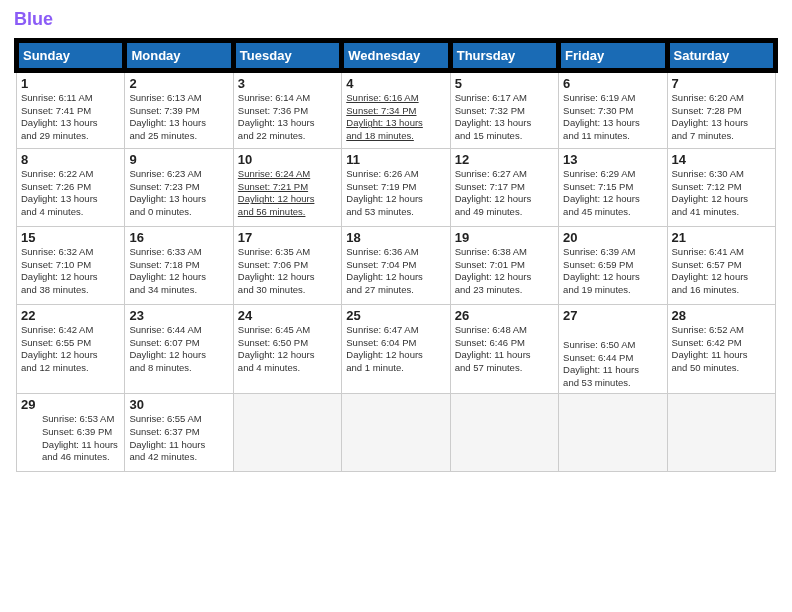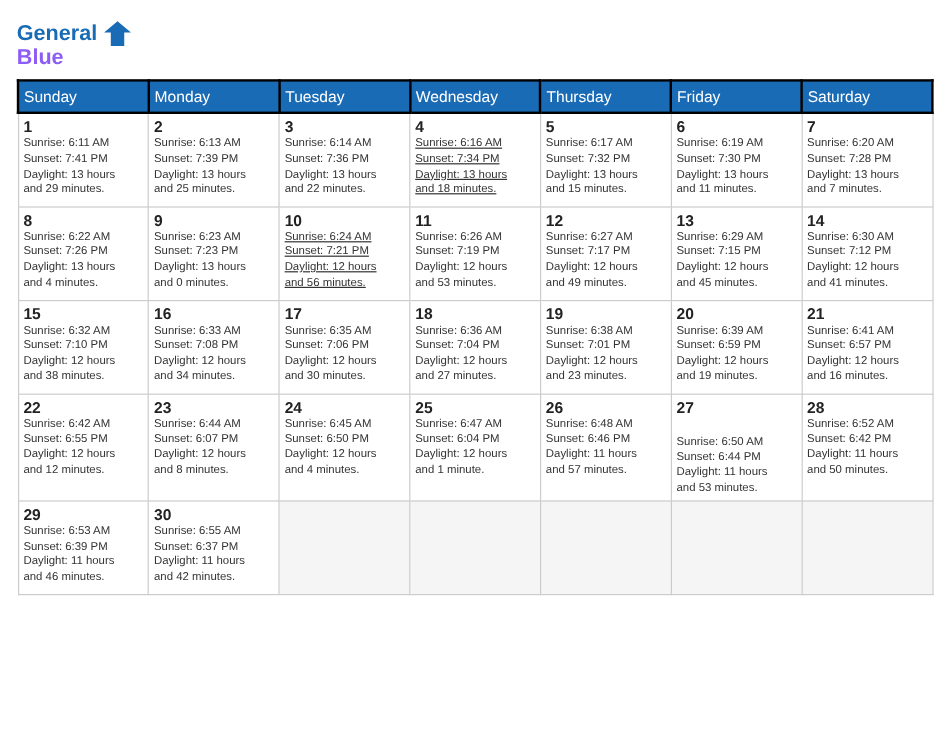--- a/index.html
+++ b/index.html
@@ -56,24 +56,24 @@
     }
     table {
       width: 100%;
       border-collapse: collapse;
       table-layout: fixed;
     }
     th {
       background-color: #1a6bb5;
       color: #fff;
       font-size: 13px;
-      font-weight: normal;
+      font-weight: bold;
       padding: 5px 4px;
       text-align: left;
-      border: 2px solid #000000;
+      border: 5px solid #000000;
     }
     td {
       border: 1px solid #ccc;
       vertical-align: top;
       padding: 3px 4px;
       font-size: 10px;
       color: #333;
       height: 78px;
       background: #fff;
     }
@@ -93,28 +93,20 @@
       line-height: 1.35;
     }
   </style>
 </head>
 <body>
 
 <div class="container">
   <div class="header-area">
     <div class="logo">
       <div>
-        <div style="display:flex;align-items:center;">
-          <span class="logo-text">
-            <span>General</span>
-          </span>
-          <svg class="logo-icon" viewBox="0 0 30 30" fill="none">
-            <polygon points="16,4 28,14 22,14 22,26 10,26 10,14 4,14" fill="#1a6bb5"></polygon>
-          </svg>
-        </div>
         <div style="margin-top:-4px;">
           <span class="logo-text" style="color:#8b5cf6;">Blue</span>
         </div>
       </div>
     </div>
     <div class="title-area">
       <div class="month-title"></div>
       <div class="location-title"></div>
     </div>
   </div>
@@ -238,21 +230,21 @@
           <td>
             <span class="day-num">15</span>
             <div class="day-info" style="white-space: pre-line;">Sunrise: 6:32 AM
 Sunset: 7:10 PM
 Daylight: 12 hours
 and 38 minutes.</div>
           </td>
           <td>
             <span class="day-num">16</span>
             <div class="day-info" style="white-space: pre-line;">Sunrise: 6:33 AM
-Sunset: 7:08 PM
+Sunset: 7:18 PM
 Daylight: 12 hours
 and 34 minutes.</div>
           </td>
           <td>
             <span class="day-num">17</span>
             <div class="day-info" style="white-space: pre-line;">Sunrise: 6:35 AM
 Sunset: 7:06 PM
 Daylight: 12 hours
 and 30 minutes.</div>
           </td>
@@ -332,21 +324,21 @@
             <span class="day-num">28</span>
             <div class="day-info" style="white-space: pre-line;">Sunrise: 6:52 AM
 Sunset: 6:42 PM
 Daylight: 11 hours
 and 50 minutes.</div>
           </td>
         </tr>
         <tr>
           <td>
             <span class="day-num">29</span>
-            <div class="day-info" style="white-space: pre-line;">Sunrise: 6:53 AM
+            <div class="day-info" style="white-space: pre-line; margin-left: 21px;">Sunrise: 6:53 AM
 Sunset: 6:39 PM
 Daylight: 11 hours
 and 46 minutes.</div>
           </td>
           <td>
             <span class="day-num">30</span>
             <div class="day-info" style="white-space: pre-line;">Sunrise: 6:55 AM
 Sunset: 6:37 PM
 Daylight: 11 hours
 and 42 minutes.</div>

